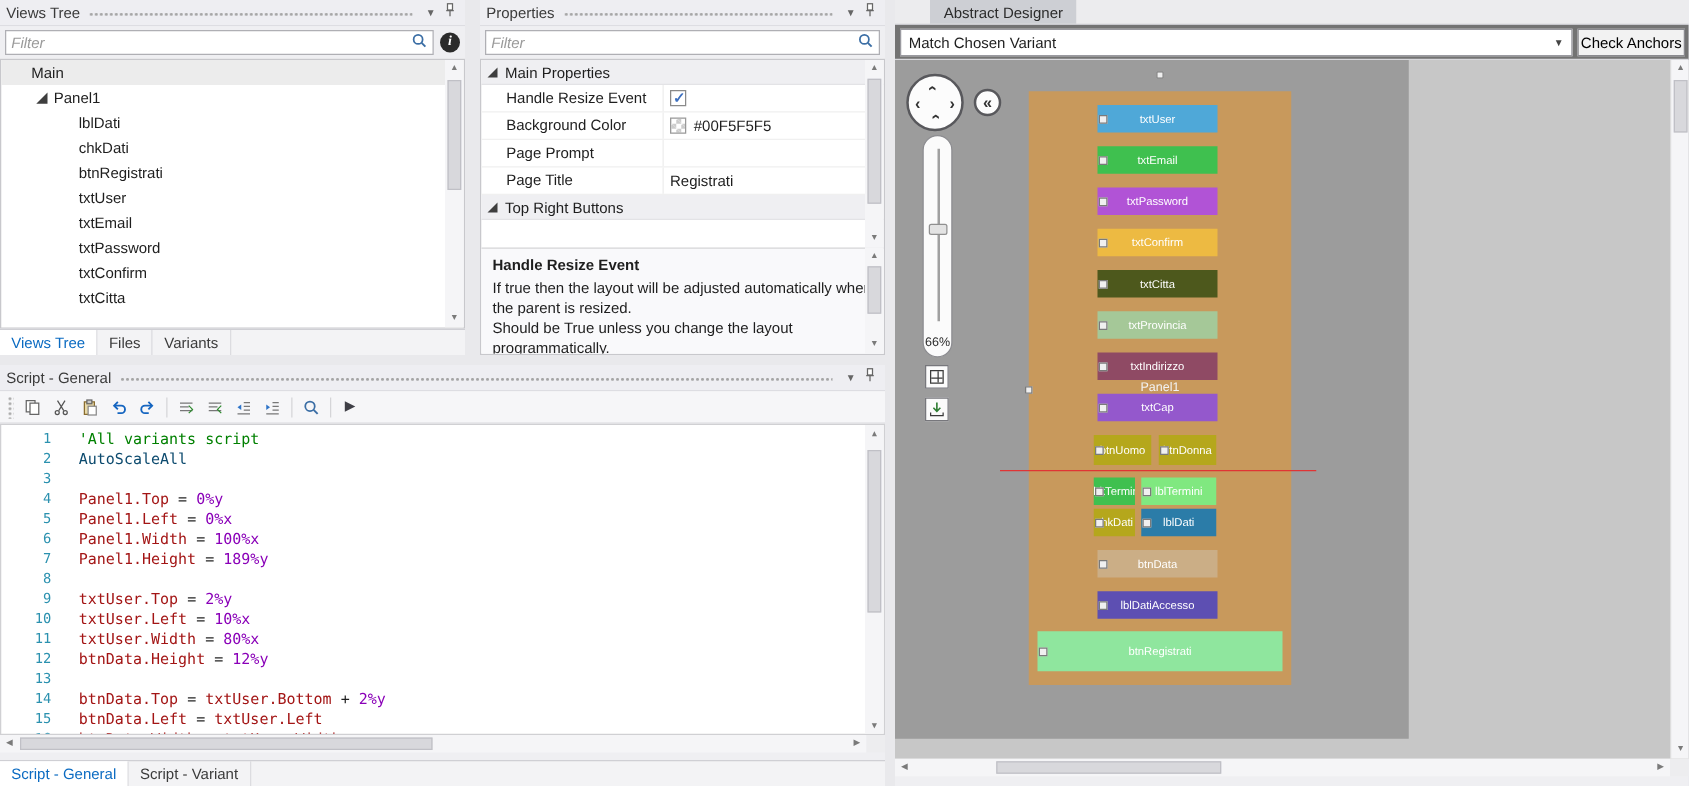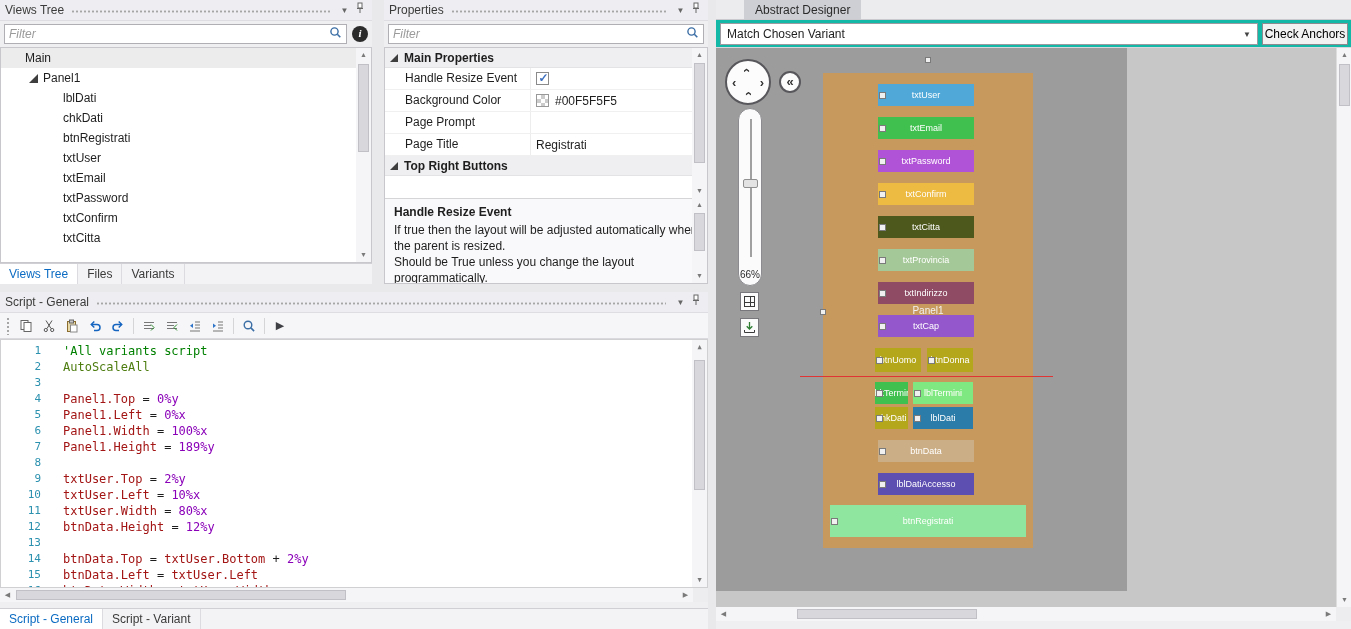--- a/index.html
+++ b/index.html
@@ -35,21 +35,21 @@
   #views-panel { left:0; top:0; width:372px; height:284px; }
   .tree { position:absolute; top:47px; left:0; right:0; bottom:21px; background:#fff; border:1px solid #C8C8CC; overflow:hidden; }
   .tree-row { height:20px; display:flex; align-items:center; cursor:pointer; }
   .tree-root { background:#ECECEC; padding-left:24px; }
   .exp { width:0; height:0; border-left:9px solid transparent; border-bottom:9px solid #3E3E3E; margin-right:5px; flex:none; }
 
   
   #props-panel { left:384px; top:0; width:324px; height:284px; }
   .prop-area { position:absolute; top:47px; left:0; right:0; bottom:0; background:#fff; border:1px solid #C8C8CC; overflow:hidden; }
   .prop-section { height:20px; display:flex; align-items:center; gap:6px; padding-left:5px; background:#EFEFF2;
-                  border-bottom:1px solid #E3E3E6; font-weight:bold; }
+                  border-bottom:1px solid #E3E3E6; font-weight:normal; }
   .prop-section .exp { border-left-width:8px; border-bottom-width:8px; margin-right:0; }
   .prop-row { display:flex; height:22px; border-bottom:1px solid #F0F0F0; }
   .prop-label { width:146px; padding-left:20px; line-height:21px; border-right:1px solid #EDEDED; flex:none;
                 white-space:nowrap; overflow:hidden; }
   .prop-value { flex:1; display:flex; align-items:center; padding:0 5px; position:relative; }
   .cb { width:13px; height:13px; border:1px solid #8A8A8A; background:#fff; display:inline-block; position:relative; }
   .cb.checked::after { content:"✓"; position:absolute; left:0; top:-2px; width:13px; text-align:center;
                        font-size:12px; font-weight:bold; color:#3D6FBF; }
   .swatch { width:13px; height:13px; border:1px solid #999; margin-right:6px; flex:none;
             background:linear-gradient(45deg,#CCC 25%,transparent 25%,transparent 75%,#CCC 75%),
@@ -67,28 +67,28 @@
   .tgrip { width:5px; height:18px; margin:0 3px;
            background-image:radial-gradient(circle,#A6A6A6 1px,transparent 1.2px); background-size:4px 4px; }
   .tbtn { width:22px; height:22px; display:flex; align-items:center; justify-content:center; cursor:pointer; }
   .tsep { width:1px; height:16px; background:#D5D5D8; margin:0 3px; }
   .run-glyph { color:#3F3F46; font-size:11px; line-height:1; }
   .code { position:absolute; top:47px; left:0; right:0; height:249px; background:#fff; border:1px solid #D0D0D3;
           padding-top:3px; overflow:hidden; font-family:"DejaVu Sans Mono",monospace; font-size:12px; }
   .code-line { display:flex; height:16px; line-height:16px; white-space:pre; }
   .ln { width:56px; text-align:right; padding-right:16px; color:#2B91AF; flex:none; font-size:11px; }
   .code-text { padding-left:6px; }
-  .c-com { color:#008000; } .c-kw { color:#4d7c0f; } .c-id { color:#A31515; } .c-op { color:#1E1E1E; } .c-num { color:#8A00B8; }
+  .c-com { color:#008000; } .c-kw { color:#0c4a6e; } .c-id { color:#A31515; } .c-op { color:#1E1E1E; } .c-num { color:#8A00B8; }
   #script-tabs { position:absolute; left:0; top:608px; width:708px; height:21px; background:#F3F3F5; border-top:1px solid #CFCFD4; display:flex; }
 
   
   #designer { position:absolute; left:716px; top:0; width:635px; height:629px; background:#EFEFF2; }
   .doc-tabs { height:20px; background:#ECECEE; border-bottom:1px solid #C9C9CE; display:flex;padding-left:28px; }
   .doc-tab { background:#CDCFD4; color:#2B2B2B; padding:0 11px; line-height:20px; cursor:pointer; }
-  .dtoolbar { position:absolute; top:20px; left:0; right:0; height:28px; background:#14b8a6; border-bottom:1px solid #D8D8DC; }
+  .dtoolbar { position:absolute; top:20px; left:0; right:0; height:28px; background:#737373; border-bottom:1px solid #D8D8DC; }
   .variant-dd { position:absolute; left:4px; top:3px; width:538px; height:22px; background:#fff; border:1px solid #9A9AA0;
                 display:flex; align-items:center; padding:0 6px; cursor:pointer; }
   .dd-arrow { margin-left:auto; font-size:8px; color:#444; }
   .check-btn { position:absolute; right:3px; top:3px; width:86px; height:22px; background:#F2F2F2; border:1px solid #8A8A8F;
                font:12px "Liberation Sans",sans-serif; cursor:pointer; }
   .canvas { position:absolute; top:48px; left:0; width:635px; height:559px; background:#C7C7C7; overflow:hidden; }
   .work-rect { position:absolute; left:0; top:0; width:411px; height:543px; background:#9C9C9C; }
   #device-panel { position:absolute; }
   .panel1-label { position:absolute; top:232px; left:0; right:0; text-align:center; color:#F2F2F2; font-size:10px; z-index:1; }
   .dview { position:absolute; display:flex; align-items:center; justify-content:center; color:#fff; font-size:9px;

